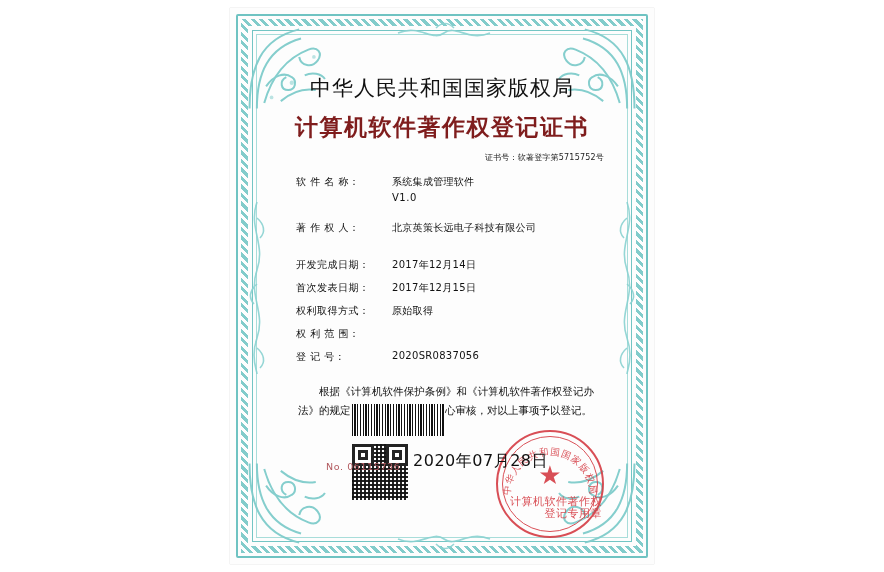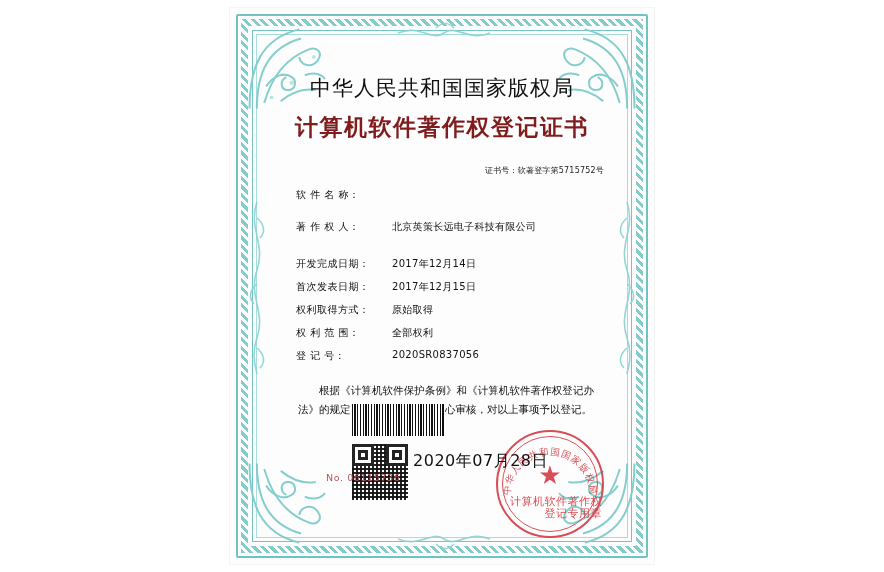--- a/index.html
+++ b/index.html
@@ -118,21 +118,21 @@
     font-size: 23px;
     font-weight: bold;
     letter-spacing: 1.5px;
     color: #7f1d1d;
     margin-top: 10px;
   }
   .cert-no {
     text-align: right;
     font-size: 8px;
     color: #222;
-    margin-top: 22px;
+    margin-top: 9px;
     padding-right: 6px;
     letter-spacing: .2px;
   }
 
   .fields {
     margin-top: 12px;
     padding-left: 22px;
   }
   .field-row {
     display: flex;
@@ -255,21 +255,21 @@
     font-size: 11px;
     letter-spacing: .5px;
     color: #d4373f;
   }
   .seal .line1 { top: 62px; }
   .seal .line2 { top: 74px; }
 
   .doc-no {
     position: absolute;
     left: 52px;
-    bottom: 37px;
+    bottom: 48px;
     font-size: 9.5px;
     color: #b2595e;
     letter-spacing: .6px;
   }
   .issue-date {
     position: absolute;
     right: 62px;
     bottom: 48px;
     font-size: 16px;
     color: #111;
@@ -366,20 +366,24 @@
     <div class="content">
 
       <div class="title-agency">中华人民共和国国家版权局</div>
       <div class="title-main">计算机软件著作权登记证书</div>
       <div class="cert-no">证书号：软著登字第5715752号</div>
 
       <div class="fields">
 
         <div class="field-row">
           <span class="field-label">软 件 名 称：</span>
+          <span class="field-value">
+            <span>系统集成管理软件</span>
+            <span class="sub">V1.0</span>
+          </span>
         </div>
 
         <div class="gap-md"></div>
 
         <div class="field-row">
           <span class="field-label">著 作 权 人：</span>
           <span class="field-value">北京英策长远电子科技有限公司</span>
         </div>
 
         <div class="gap-lg"></div>
@@ -394,21 +398,20 @@
           <span class="field-value">2017年12月15日</span>
         </div>
 
         <div class="field-row">
           <span class="field-label">权利取得方式：</span>
           <span class="field-value">原始取得</span>
         </div>
 
         <div class="field-row">
           <span class="field-label">权 利 范 围：</span>
-          <span class="field-value">全部权利</span>
         </div>
 
         <div class="field-row">
           <span class="field-label">登 记 号：</span>
           <span class="field-value">2020SR0837056</span>
         </div>
 
       </div>
 
       <div class="statement">根据《计算机软件保护条例》和《计算机软件著作权登记办法》的规定，经中国版权保护中心审核，对以上事项予以登记。</div>

